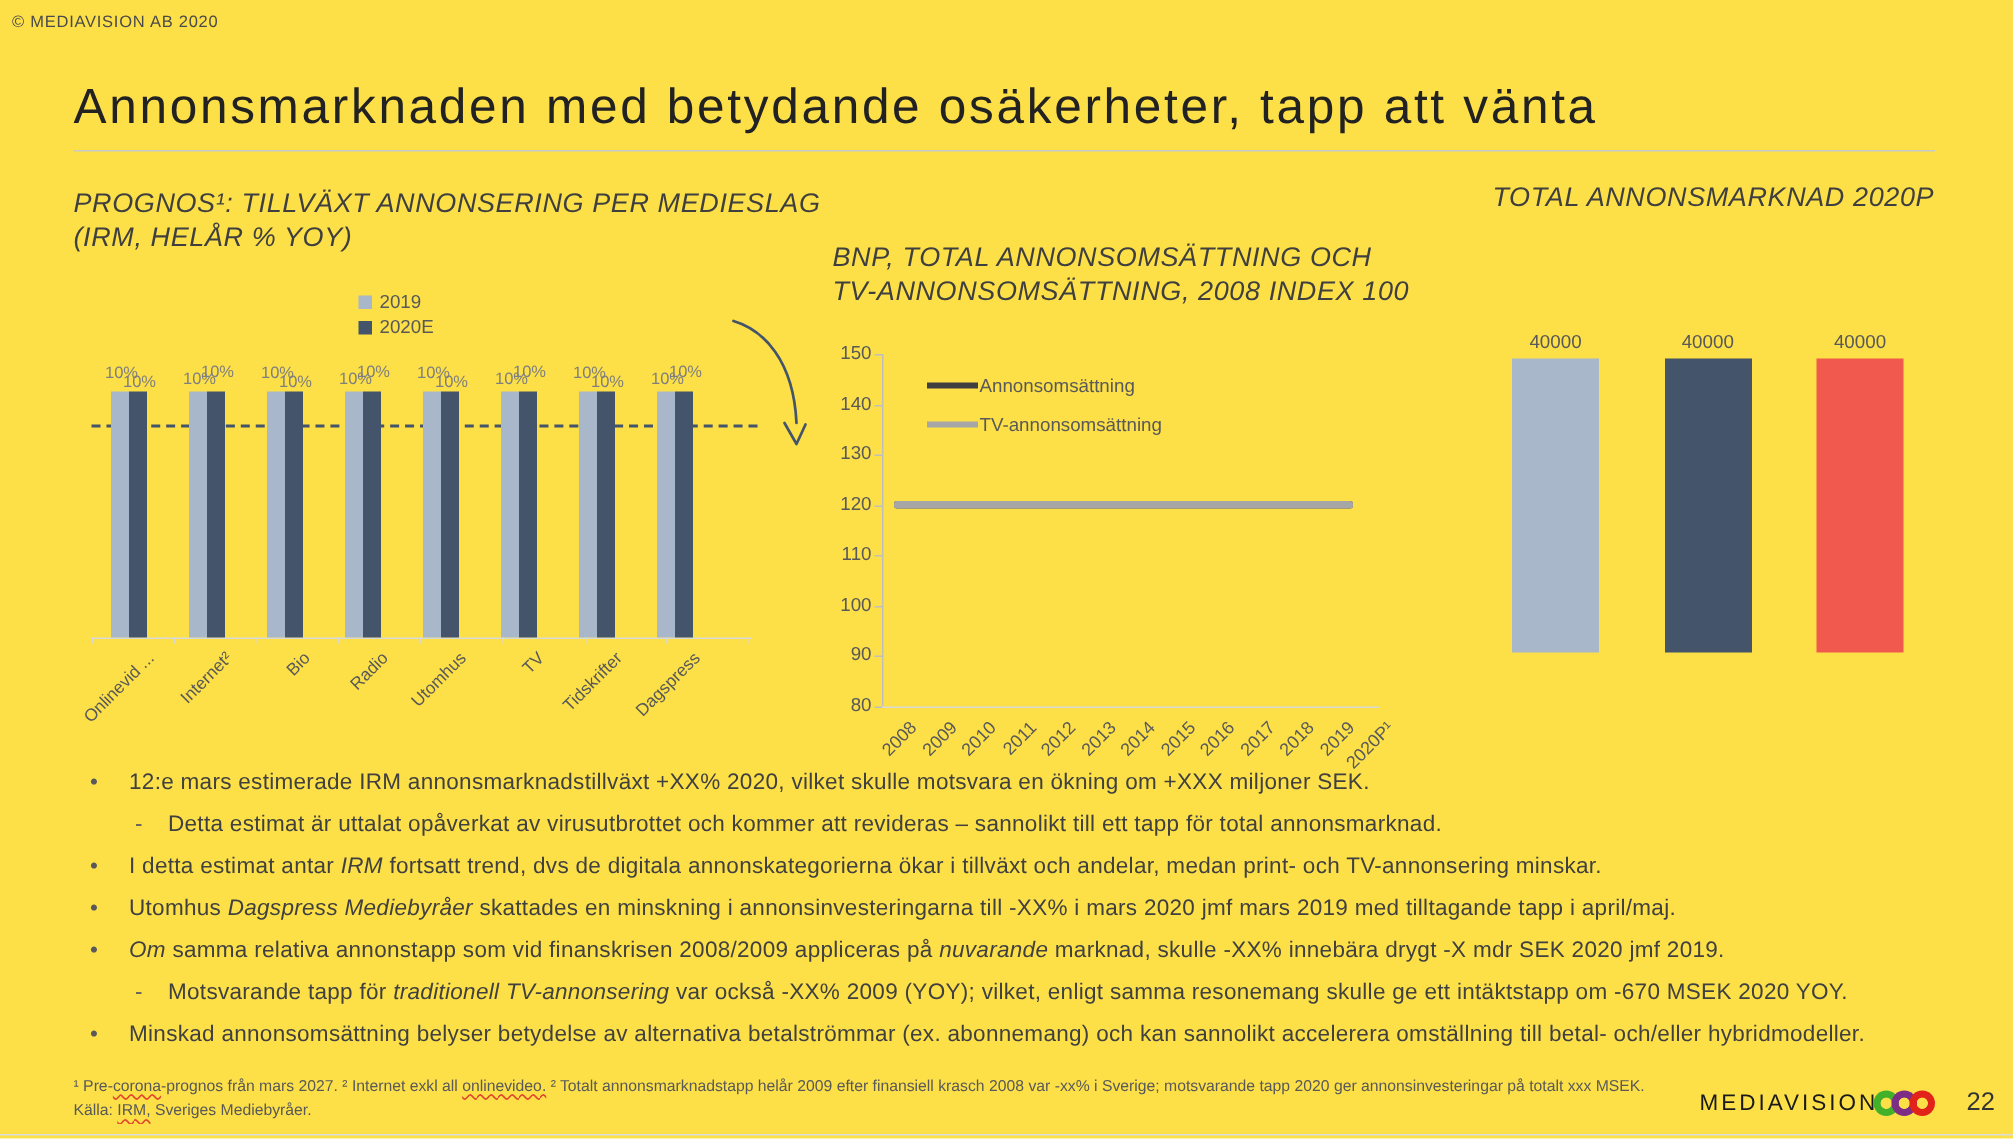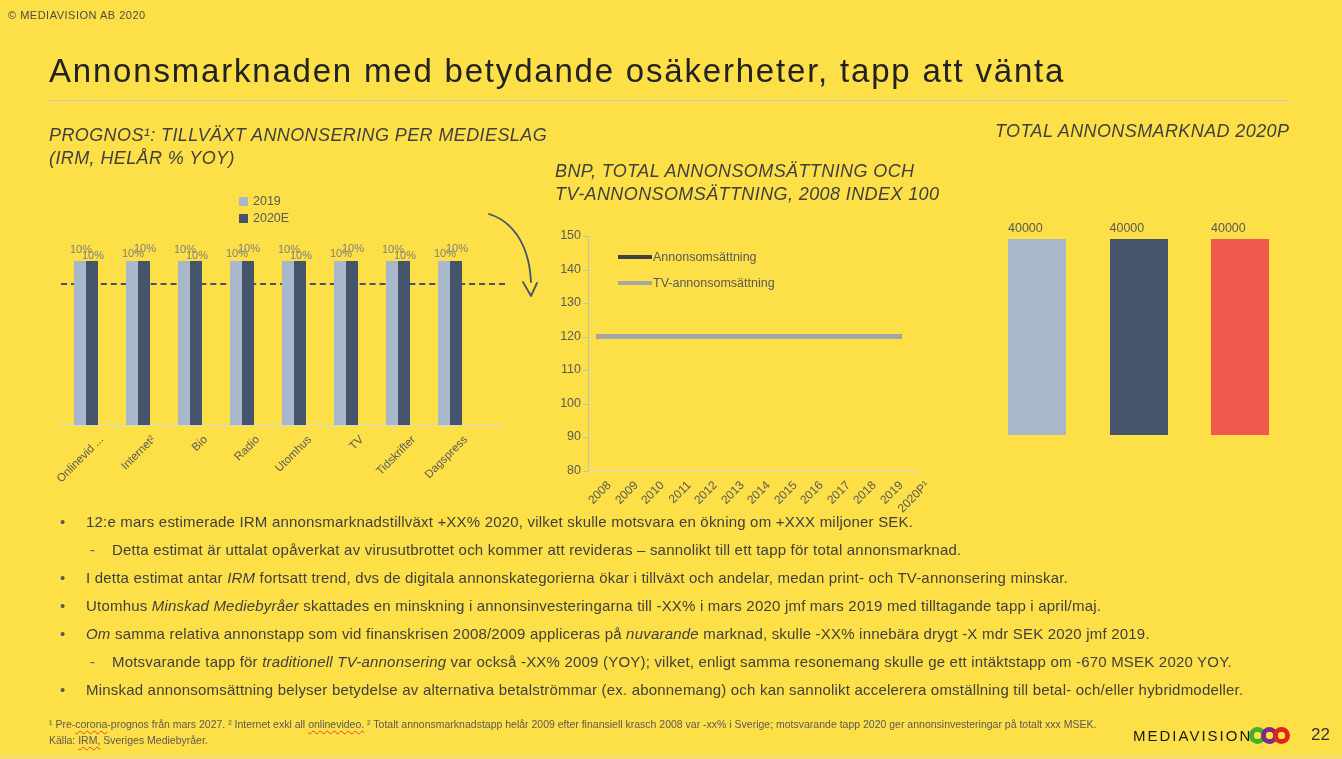--- a/index.html
+++ b/index.html
@@ -39,21 +39,21 @@
   .mc-legend{position:absolute;left:63px;top:84px;}
   .mc-lg-row{display:flex;align-items:center;height:26px;}
   .mc-lg-sw{width:34px;height:4px;margin-right:1px;flex:0 0 auto;}
   .mc-lg-lab{font-size:12.5px;color:#595959;}
   .mc-xlab{position:absolute;width:58px;text-align:right;font-size:12px;color:#595959;
            transform:rotate(-45deg);transform-origin:100% 0;white-space:nowrap;}
 
   
   .chart-right{position:absolute;left:995px;top:120px;width:310px;height:380px;}
   .rc-bar{position:absolute;width:58px;height:196px;}
-  .rc-val{position:absolute;width:58px;text-align:left;font-size:12.5px;color:#595959;}
+  .rc-val{position:absolute;width:58px;text-align:center;font-size:12.5px;color:#595959;}
 
   
   .bullets{position:absolute;left:58px;top:512px;width:1262px;}
   .b-row{display:flex;align-items:flex-start;min-height:28px;font-size:15px;color:#404040;
          letter-spacing:.2px;line-height:19px;}
   .b-row.lvl1{padding-left:2px;}
   .b-row.lvl2{padding-left:32px;}
   .b-marker{flex:0 0 26px;color:#595959;}
   .b-row.lvl2 .b-marker{flex:0 0 22px;}
   .b-text em{font-style:italic;}
@@ -218,21 +218,21 @@
       <div class="b-row lvl2">
         <span class="b-marker">-</span>
         <span class="b-text"><span>Detta estimat är uttalat opåverkat av virusutbrottet och kommer att revideras – sannolikt till ett tapp för total annonsmarknad.</span></span>
       </div>
       <div class="b-row lvl1">
         <span class="b-marker">•</span>
         <span class="b-text"><span>I detta estimat antar </span><em>IRM</em><span> fortsatt trend, dvs de digitala annonskategorierna ökar i tillväxt och andelar, medan print- och TV-annonsering minskar.</span></span>
       </div>
       <div class="b-row lvl1">
         <span class="b-marker">•</span>
-        <span class="b-text"><span>Utomhus </span><em>Minskad Mediebyråer</em><span> skattades en minskning i annonsinvesteringarna till -XX% i mars 2020 jmf mars 2019 med tilltagande tapp i april/maj.</span></span>
+        <span class="b-text"><span>Utomhus </span><em>Dagspress Mediebyråer</em><span> skattades en minskning i annonsinvesteringarna till -XX% i mars 2020 jmf mars 2019 med tilltagande tapp i april/maj.</span></span>
       </div>
       <div class="b-row lvl1">
         <span class="b-marker">•</span>
         <span class="b-text"><em>Om</em><span> samma relativa annonstapp som vid finanskrisen 2008/2009 appliceras på </span><em>nuvarande</em><span> marknad, skulle -XX% innebära drygt -X mdr SEK 2020 jmf 2019.</span></span>
       </div>
       <div class="b-row lvl2">
         <span class="b-marker">-</span>
         <span class="b-text"><span>Motsvarande tapp för </span><em>traditionell TV-annonsering</em><span> var också -XX% 2009 (YOY); vilket, enligt samma resonemang skulle ge ett intäktstapp om -670 MSEK 2020 YOY.</span></span>
       </div>
       <div class="b-row lvl1">

